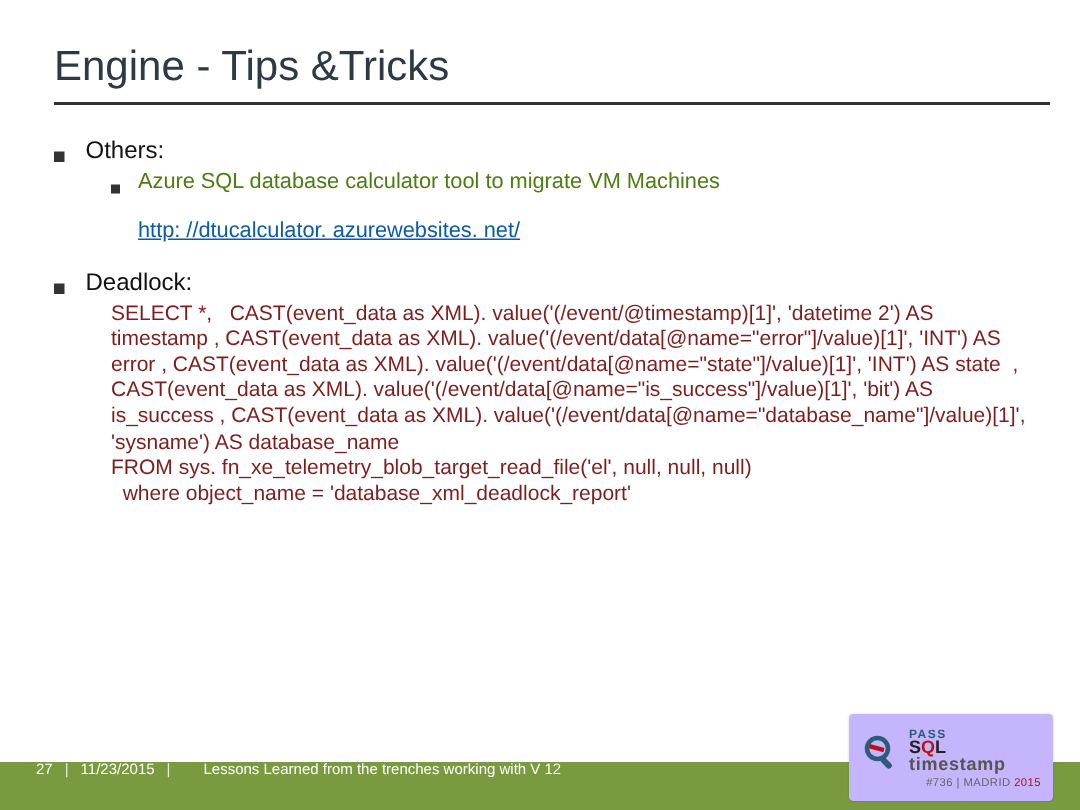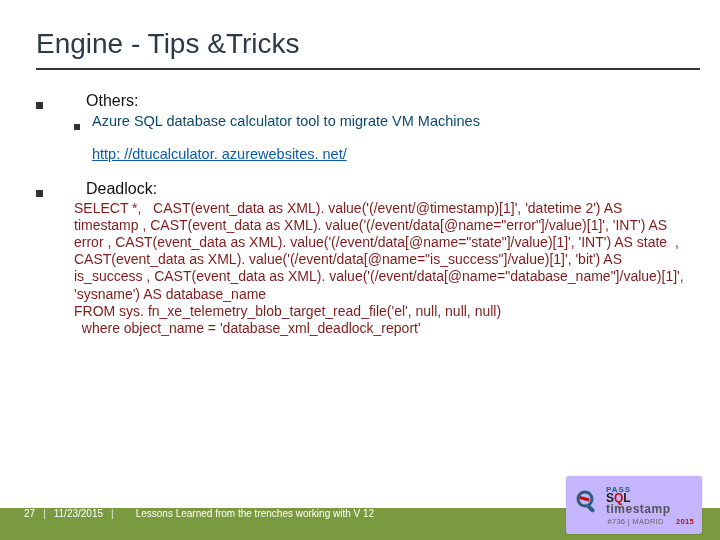--- a/index.html
+++ b/index.html
@@ -28,27 +28,26 @@
   .section {
     margin-bottom: 18px;
   }
   .bullet-l1 {
     display: flex;
     align-items: baseline;
     font-size: 16px;
     color: #111;
     margin-left: 0;
     margin-bottom: 2px;
-    gap: 29px;
   }
   .bullet-l2 {
     display: flex;
     align-items: baseline;
     font-size: 14.5px;
-    color: #0c4a6e;
+    color: #4d7c0f;
     margin-left: 38px;
     margin-bottom: 0;
     line-height: 1.25;
   }
   .sq {
     display: inline-block;
     width: 7px;
     height: 7px;
     background: #333;
     margin-right: 14px;
@@ -152,21 +151,21 @@
     color: #555;
     letter-spacing: 0.5px;
   }
   .logo-sub {
     margin-top: 2px;
     font-size: 7.5px;
     color: #666;
     text-align: right;
     letter-spacing: 0.3px;
   }
-  .logo-sub .yr { color: #b11; font-weight: 700; margin-left: 10px; }
+  .logo-sub .yr { color: #b11; font-weight: 400; }
 </style>
 </head>
 <body>
 
 <div class="slide">
 
   <h1 class="title">Engine - Tips &amp;Tricks</h1>
 
   <div class="section">
     <div class="bullet-l1">

